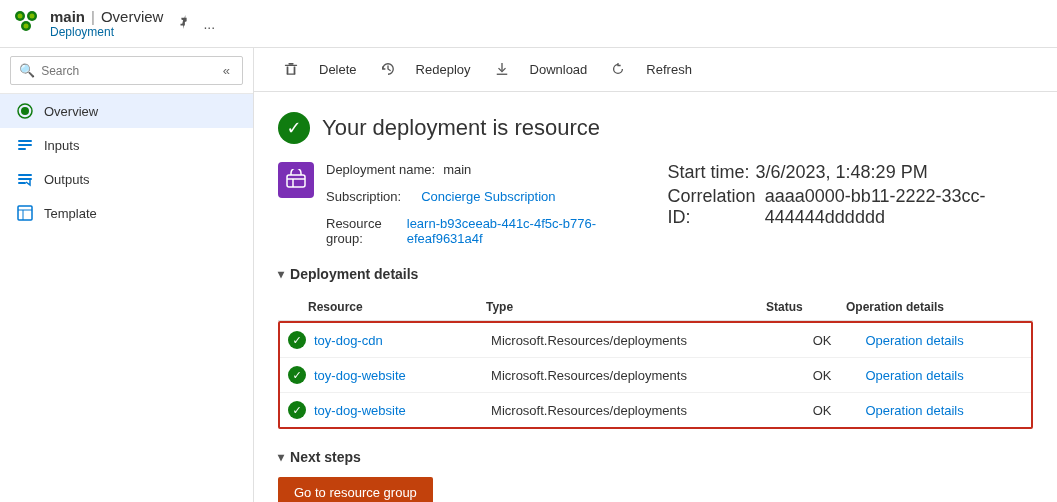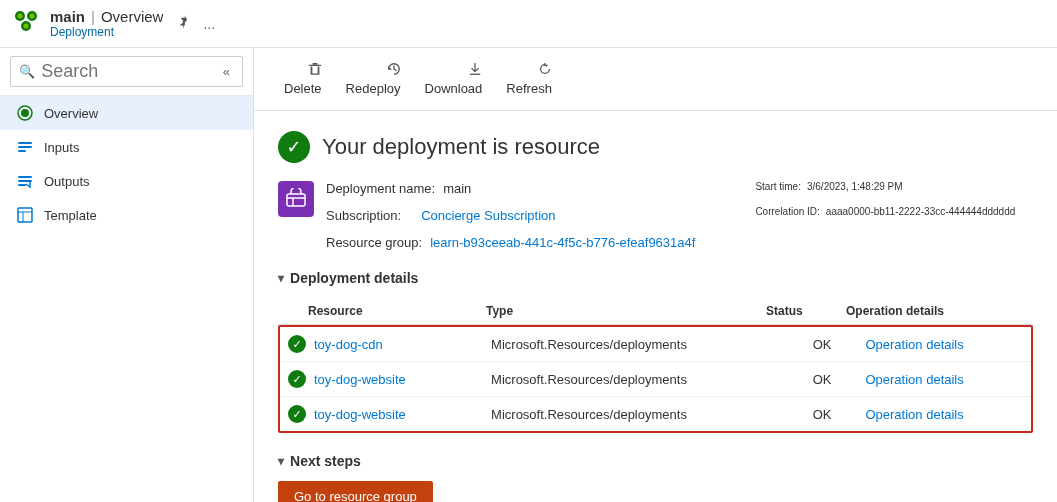--- a/index.html
+++ b/index.html
@@ -15,48 +15,48 @@
     .top-icons { display: flex; align-items: center; margin-left: 10px; gap: 4px; }
     .top-icon-btn { background: none; border: none; cursor: pointer; color: #555; font-size: 14px; padding: 2px 4px; }
 
     
     .main-layout { display: flex; flex: 1; overflow: hidden; }
 
     
     .sidebar { width: 254px; border-right: 1px solid #e0e0e0; display: flex; flex-direction: column; background: #fff; flex-shrink: 0; }
     .search-bar { padding: 8px 10px; border-bottom: 1px solid #e8e8e8; }
     .search-input-wrap { display: flex; align-items: center; border: 1px solid #ccc; border-radius: 2px; padding: 4px 8px; background: #fff; }
-    .search-input-wrap input { border: none; outline: none; font-size: 18px; color: #333; width: 100%; background: transparent; }
+    .search-input-wrap input { border: none; outline: none; font-size: 12px; color: #333; width: 100%; background: transparent; }
     .search-icon { color: #666; margin-right: 6px; font-size: 13px; }
     .collapse-btn { margin-left: auto; background: none; border: none; cursor: pointer; color: #666; font-size: 13px; padding: 2px 4px; }
     .nav-items { flex: 1; }
     .nav-item { display: flex; align-items: center; padding: 8px 16px; cursor: pointer; gap: 10px; font-size: 13px; color: #333; }
     .nav-item.active { background: #e8f0fe; font-weight: 500; }
     .nav-icon { width: 18px; height: 18px; flex-shrink: 0; }
 
     
     .content { flex: 1; overflow-y: auto; padding: 0; display: flex; flex-direction: column; }
 
     
     .toolbar { display: flex; align-items: center; padding: 8px 20px; border-bottom: 1px solid #e0e0e0; gap: 4px; background: #fff; }
-    .toolbar-btn { display: flex; align-items: flex-end; gap: 5px; background: none; border: none; cursor: pointer; color: #333; font-size: 13px; padding: 6px 10px; border-radius: 2px; flex-direction: column; }
+    .toolbar-btn { display: flex; align-items: flex-start; gap: 21px; background: none; border: none; cursor: pointer; color: #333; font-size: 13px; padding: 6px 10px; border-radius: 2px; }
 
     
     .page-content { padding: 20px 24px; flex: 1; }
 
     .deployment-header { display: flex; align-items: center; gap: 12px; margin-bottom: 18px; }
     .check-circle { width: 32px; height: 32px; background: #107c10; border-radius: 50%; display: flex; align-items: center; justify-content: center; color: #fff; font-size: 18px; flex-shrink: 0; }
 
     .deployment-meta { display: flex; gap: 60px; margin-bottom: 20px; }
     .meta-left { display: flex; align-items: flex-start; gap: 12px; }
     .meta-avatar { width: 36px; height: 36px; background: #7b2fb5; border-radius: 4px; display: flex; align-items: center; justify-content: center; color: #fff; font-size: 16px; flex-shrink: 0; }
     .meta-details { display: flex; flex-direction: column; gap: 12px; font-size: 13px; }
     .meta-row { display: flex; gap: 4px; }
     .meta-link { color: #0078d4; cursor: pointer; text-decoration: none; }
-    .meta-right { display: flex; flex-direction: column; gap: 14px; font-size: 10px; }
+    .meta-right { display: flex; flex-direction: column; gap: 3px; font-size: 18px; }
     .meta-right-row { display: flex; gap: 6px; }
 
     
     .section-header { display: flex; align-items: center; gap: 6px; font-size: 14px; font-weight: 600; margin-bottom: 12px; cursor: pointer; }
     .chevron-icon { font-size: 12px; color: #555; }
 
     .details-table { width: 100%; border-collapse: collapse; }
     .details-table th { text-align: left; font-size: 12px; font-weight: 700; color: #333; padding: 6px 8px; border-bottom: 1px solid #e0e0e0; }
     .details-table td { padding: 8px 8px; font-size: 13px; border-bottom: 1px solid #f0f0f0; }
 

